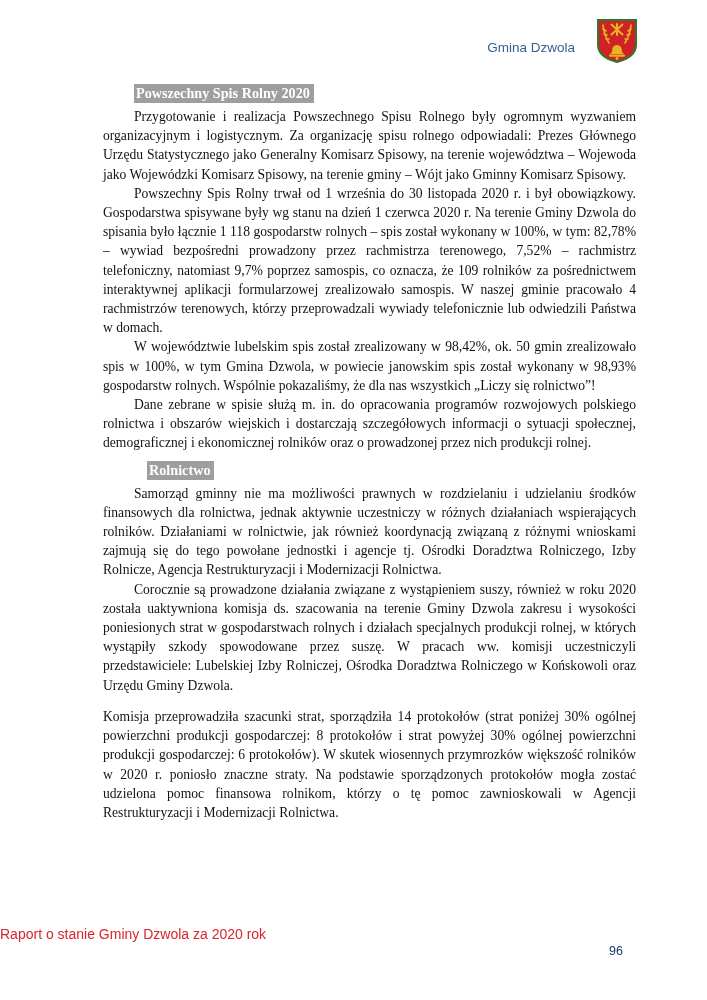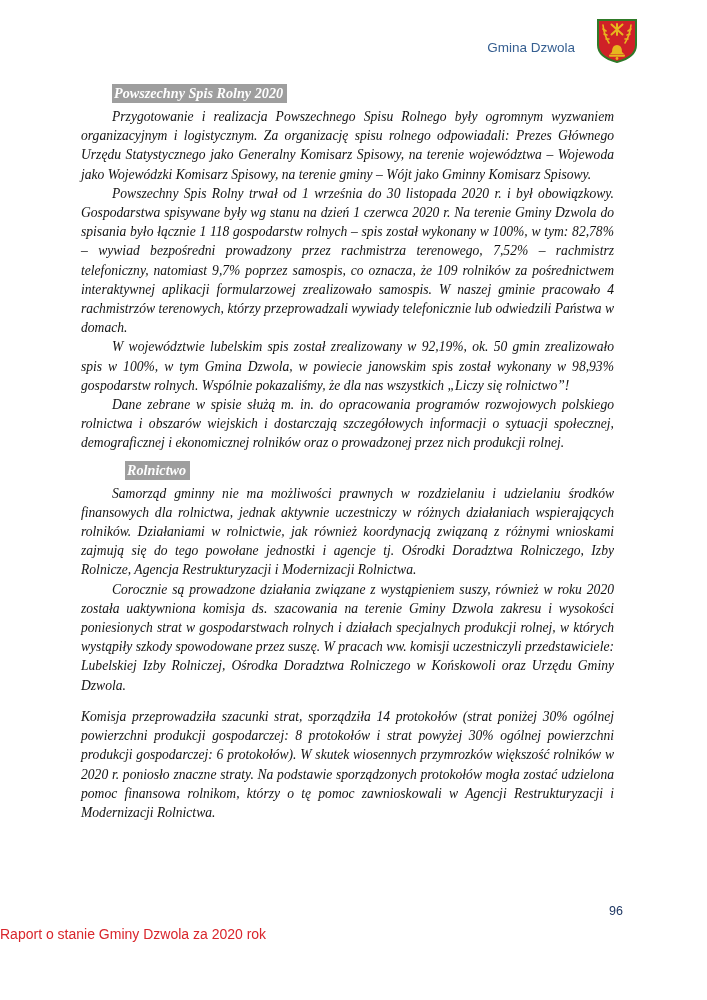--- a/index.html
+++ b/index.html
@@ -25,25 +25,24 @@
     color: #365f91;
     font-family: "Liberation Sans", sans-serif;
     font-size: 13.5px;
     margin-top: 12px;
   }
   .crest { width: 44px; height: 46px; display: block; }
 
   
   .content {
     position: absolute;
-    left: 81px;
+    left: 103px;
     top: 84px;
     width: 533px;
     color: #121212;
-    font-style: italic;
   }
   .sec-heading {
     display: inline-block;
     margin-left: 31px;
     background: #9e9e9e;
     color: #ffffff;
     font-weight: bold;
     font-size: 14.2px;
     line-height: 17px;
     padding: 1px 4px 1px 2px;
@@ -66,21 +65,21 @@
     top: 926px;
     left: 0;
     width: 100%;
     text-align: left;
     color: #d9252b;
     font-family: "Liberation Sans", sans-serif;
     font-size: 14px;
   }
   .page-num {
     position: absolute;
-    top: 904px;
+    top: 944px;
     left: 609px;
     color: #1f3864;
     font-family: "Liberation Sans", sans-serif;
     font-size: 12.5px;
   }
 </style>
 </head>
 <body>
 
 <div class="page">
@@ -118,21 +117,21 @@
         </g>
       </svg>
     </span>
   </div>
 
   <div class="content">
 
     <span class="sec-heading">Powszechny Spis Rolny 2020</span>
     <p class="body first-after-heading">Przygotowanie i realizacja Powszechnego Spisu Rolnego były ogromnym wyzwaniem organizacyjnym i logistycznym. Za organizację spisu rolnego odpowiadali: Prezes Głównego Urzędu Statystycznego jako Generalny Komisarz Spisowy, na terenie województwa – Wojewoda jako Wojewódzki Komisarz Spisowy, na terenie gminy – Wójt jako Gminny Komisarz Spisowy.</p>
     <p class="body">Powszechny Spis Rolny trwał od 1 września do 30 listopada 2020 r. i był obowiązkowy. Gospodarstwa spisywane były wg stanu na dzień 1 czerwca 2020 r. Na terenie Gminy Dzwola do spisania było łącznie 1 118 gospodarstw rolnych – spis został wykonany w 100%, w tym: 82,78% – wywiad bezpośredni prowadzony przez rachmistrza terenowego, 7,52% – rachmistrz telefoniczny, natomiast 9,7% poprzez samospis, co oznacza, że 109 rolników za pośrednictwem interaktywnej aplikacji formularzowej zrealizowało samospis. W naszej gminie pracowało 4 rachmistrzów terenowych, którzy przeprowadzali wywiady telefonicznie lub odwiedzili Państwa w domach.</p>
-    <p class="body">W województwie lubelskim spis został zrealizowany w 92,19%, ok. 50 gmin zrealizowało spis w 100%, w tym Gmina Dzwola, w powiecie janowskim spis został wykonany w 98,93% gospodarstw rolnych. Wspólnie pokazaliśmy, że dla nas wszystkich „Liczy się rolnictwo”!</p>
+    <p class="body">W województwie lubelskim spis został zrealizowany w 98,42%, ok. 50 gmin zrealizowało spis w 100%, w tym Gmina Dzwola, w powiecie janowskim spis został wykonany w 98,93% gospodarstw rolnych. Wspólnie pokazaliśmy, że dla nas wszystkich „Liczy się rolnictwo”!</p>
     <p class="body">Dane zebrane w spisie służą m. in. do opracowania programów rozwojowych polskiego rolnictwa i obszarów wiejskich i dostarczają szczegółowych informacji o sytuacji społecznej, demograficznej i ekonomicznej rolników oraz o prowadzonej przez nich produkcji rolnej.</p>
 
     <span class="sec-heading second">Rolnictwo</span>
     <p class="body first-after-heading">Samorząd gminny nie ma możliwości prawnych w rozdzielaniu i udzielaniu środków finansowych dla rolnictwa, jednak aktywnie uczestniczy w różnych działaniach wspierających rolników. Działaniami w rolnictwie, jak również koordynacją związaną z różnymi wnioskami zajmują się do tego powołane jednostki i agencje tj. Ośrodki Doradztwa Rolniczego, Izby Rolnicze, Agencja Restrukturyzacji i Modernizacji Rolnictwa.</p>
     <p class="body">Corocznie są prowadzone działania związane z wystąpieniem suszy, również w roku 2020 została uaktywniona komisja ds. szacowania na terenie Gminy Dzwola zakresu i wysokości poniesionych strat w gospodarstwach rolnych i działach specjalnych produkcji rolnej, w których wystąpiły szkody spowodowane przez suszę. W pracach ww. komisji uczestniczyli przedstawiciele: Lubelskiej Izby Rolniczej, Ośrodka Doradztwa Rolniczego w Końskowoli oraz Urzędu Gminy Dzwola.</p>
     <p class="body no-indent">Komisja przeprowadziła szacunki strat, sporządziła 14 protokołów (strat poniżej 30% ogólnej powierzchni produkcji gospodarczej: 8 protokołów i strat powyżej 30% ogólnej powierzchni produkcji gospodarczej: 6 protokołów). W skutek wiosennych przymrozków większość rolników w 2020 r. poniosło znaczne straty. Na podstawie sporządzonych protokołów mogła zostać udzielona pomoc finansowa rolnikom, którzy o tę pomoc zawnioskowali w Agencji Restrukturyzacji i Modernizacji Rolnictwa.</p>
 
   </div>
 
   <div class="footer-title">Raport o stanie Gminy Dzwola za 2020 rok</div>

